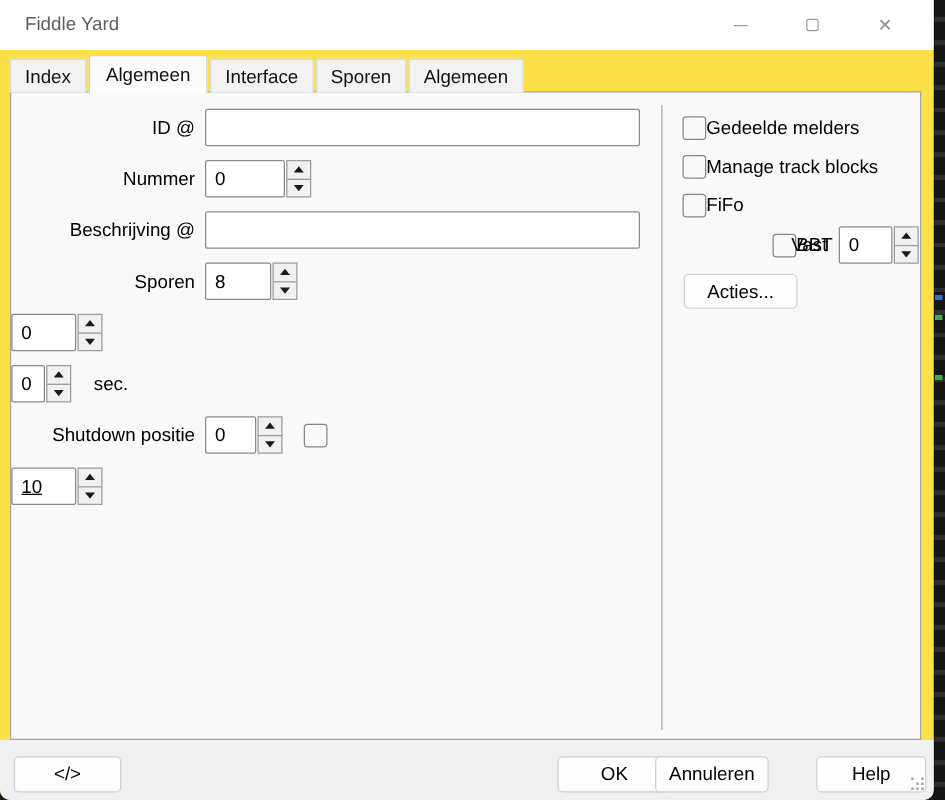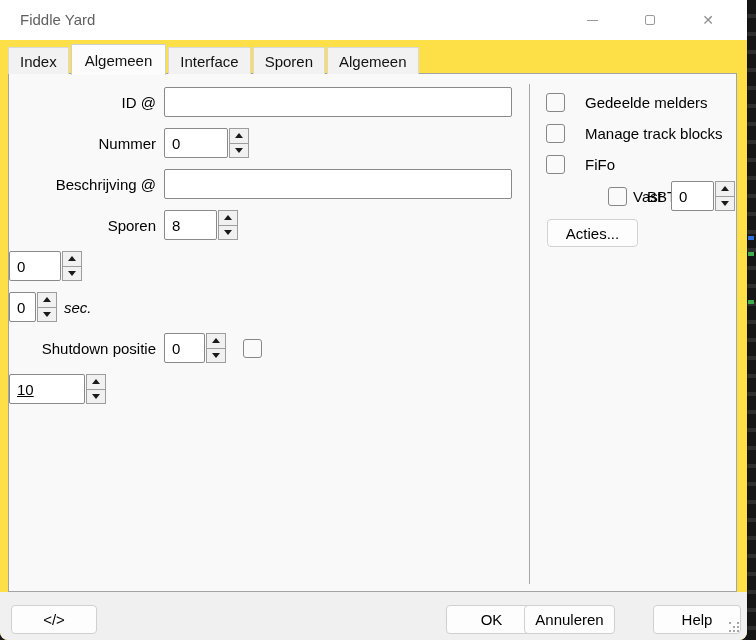--- a/index.html
+++ b/index.html
@@ -68,33 +68,33 @@
   .tinput { width:348px; }
   .spinner { display:flex; align-items:stretch; height:30px; }
   .spin-btns { width:20px; margin-left:1px; display:flex; flex-direction:column; }
   .spin-btn {
     flex:1; border:1px solid #9d9d9d; background:#f1f1f1;
     display:flex; align-items:center; justify-content:center; padding:0;
   }
   .spin-btn.down { margin-top:-1px; }
   .tri-up { width:0; height:0; border-left:4px solid transparent; border-right:4px solid transparent; border-bottom:5px solid #1a1a1a; }
   .tri-dn { width:0; height:0; border-left:4px solid transparent; border-right:4px solid transparent; border-top:5px solid #1a1a1a; }
-  .suffix { font-size:15px; margin-left:7px;font-style:italic; }
+  .suffix { font-size:15px; margin-left:18px; }
 
   .checkbox {
     width:19px; height:19px; border:1px solid #878787; border-radius:3px; background:#fafafa;
     flex:none;
   }
   .frow .checkbox { margin-left:17px; }
 
   
   .options-col { position:absolute; left:529px; top:0; width:200px; }
   .cb-row { display:flex; align-items:center; padding-left:8px; margin-top:12px; height:19px; }
   .cb-row.first { margin-top:19px; }
-  .cb-label { font-size:15px; margin-left:20px; white-space:nowrap; }
+  .cb-label { font-size:15px; margin-left:0; white-space:nowrap; }
   .bbt-row { position:relative; height:30px; margin-top:7px; display:flex; align-items:center; padding-left:8px;justify-content:center; }
   .vast-label { position:absolute; left:95px; font-size:15px; }
   .vast-spinner { position:absolute; left:133px; top:0; }
   .acties-btn {
     position:absolute; left:9px; top:145px; width:91px; height:28px;
     background:#fdfdfd; border:1px solid #d2d2d2; border-radius:4px;
     font-size:15px; font-family:inherit; color:#000;
   }
 
   
@@ -233,21 +233,21 @@
             <button class="spin-btn down">
                 <i class="tri-dn"></i>
               </button>
           </span>
         </span>
         <span class="checkbox"></span>
       </div>
 
       <div class="frow">
         <span class="spinner">
-          <input class="spin-input" style="width: 76px; text-decoration: underline;" type="text" value="10">
+          <input class="spin-input" style="width: 52px; text-decoration: underline;" type="text" value="10">
           <span class="spin-btns">
             <button class="spin-btn up">
                 <i class="tri-up"></i>
               </button>
             <button class="spin-btn down">
                 <i class="tri-dn"></i>
               </button>
           </span>
         </span>
       </div>

